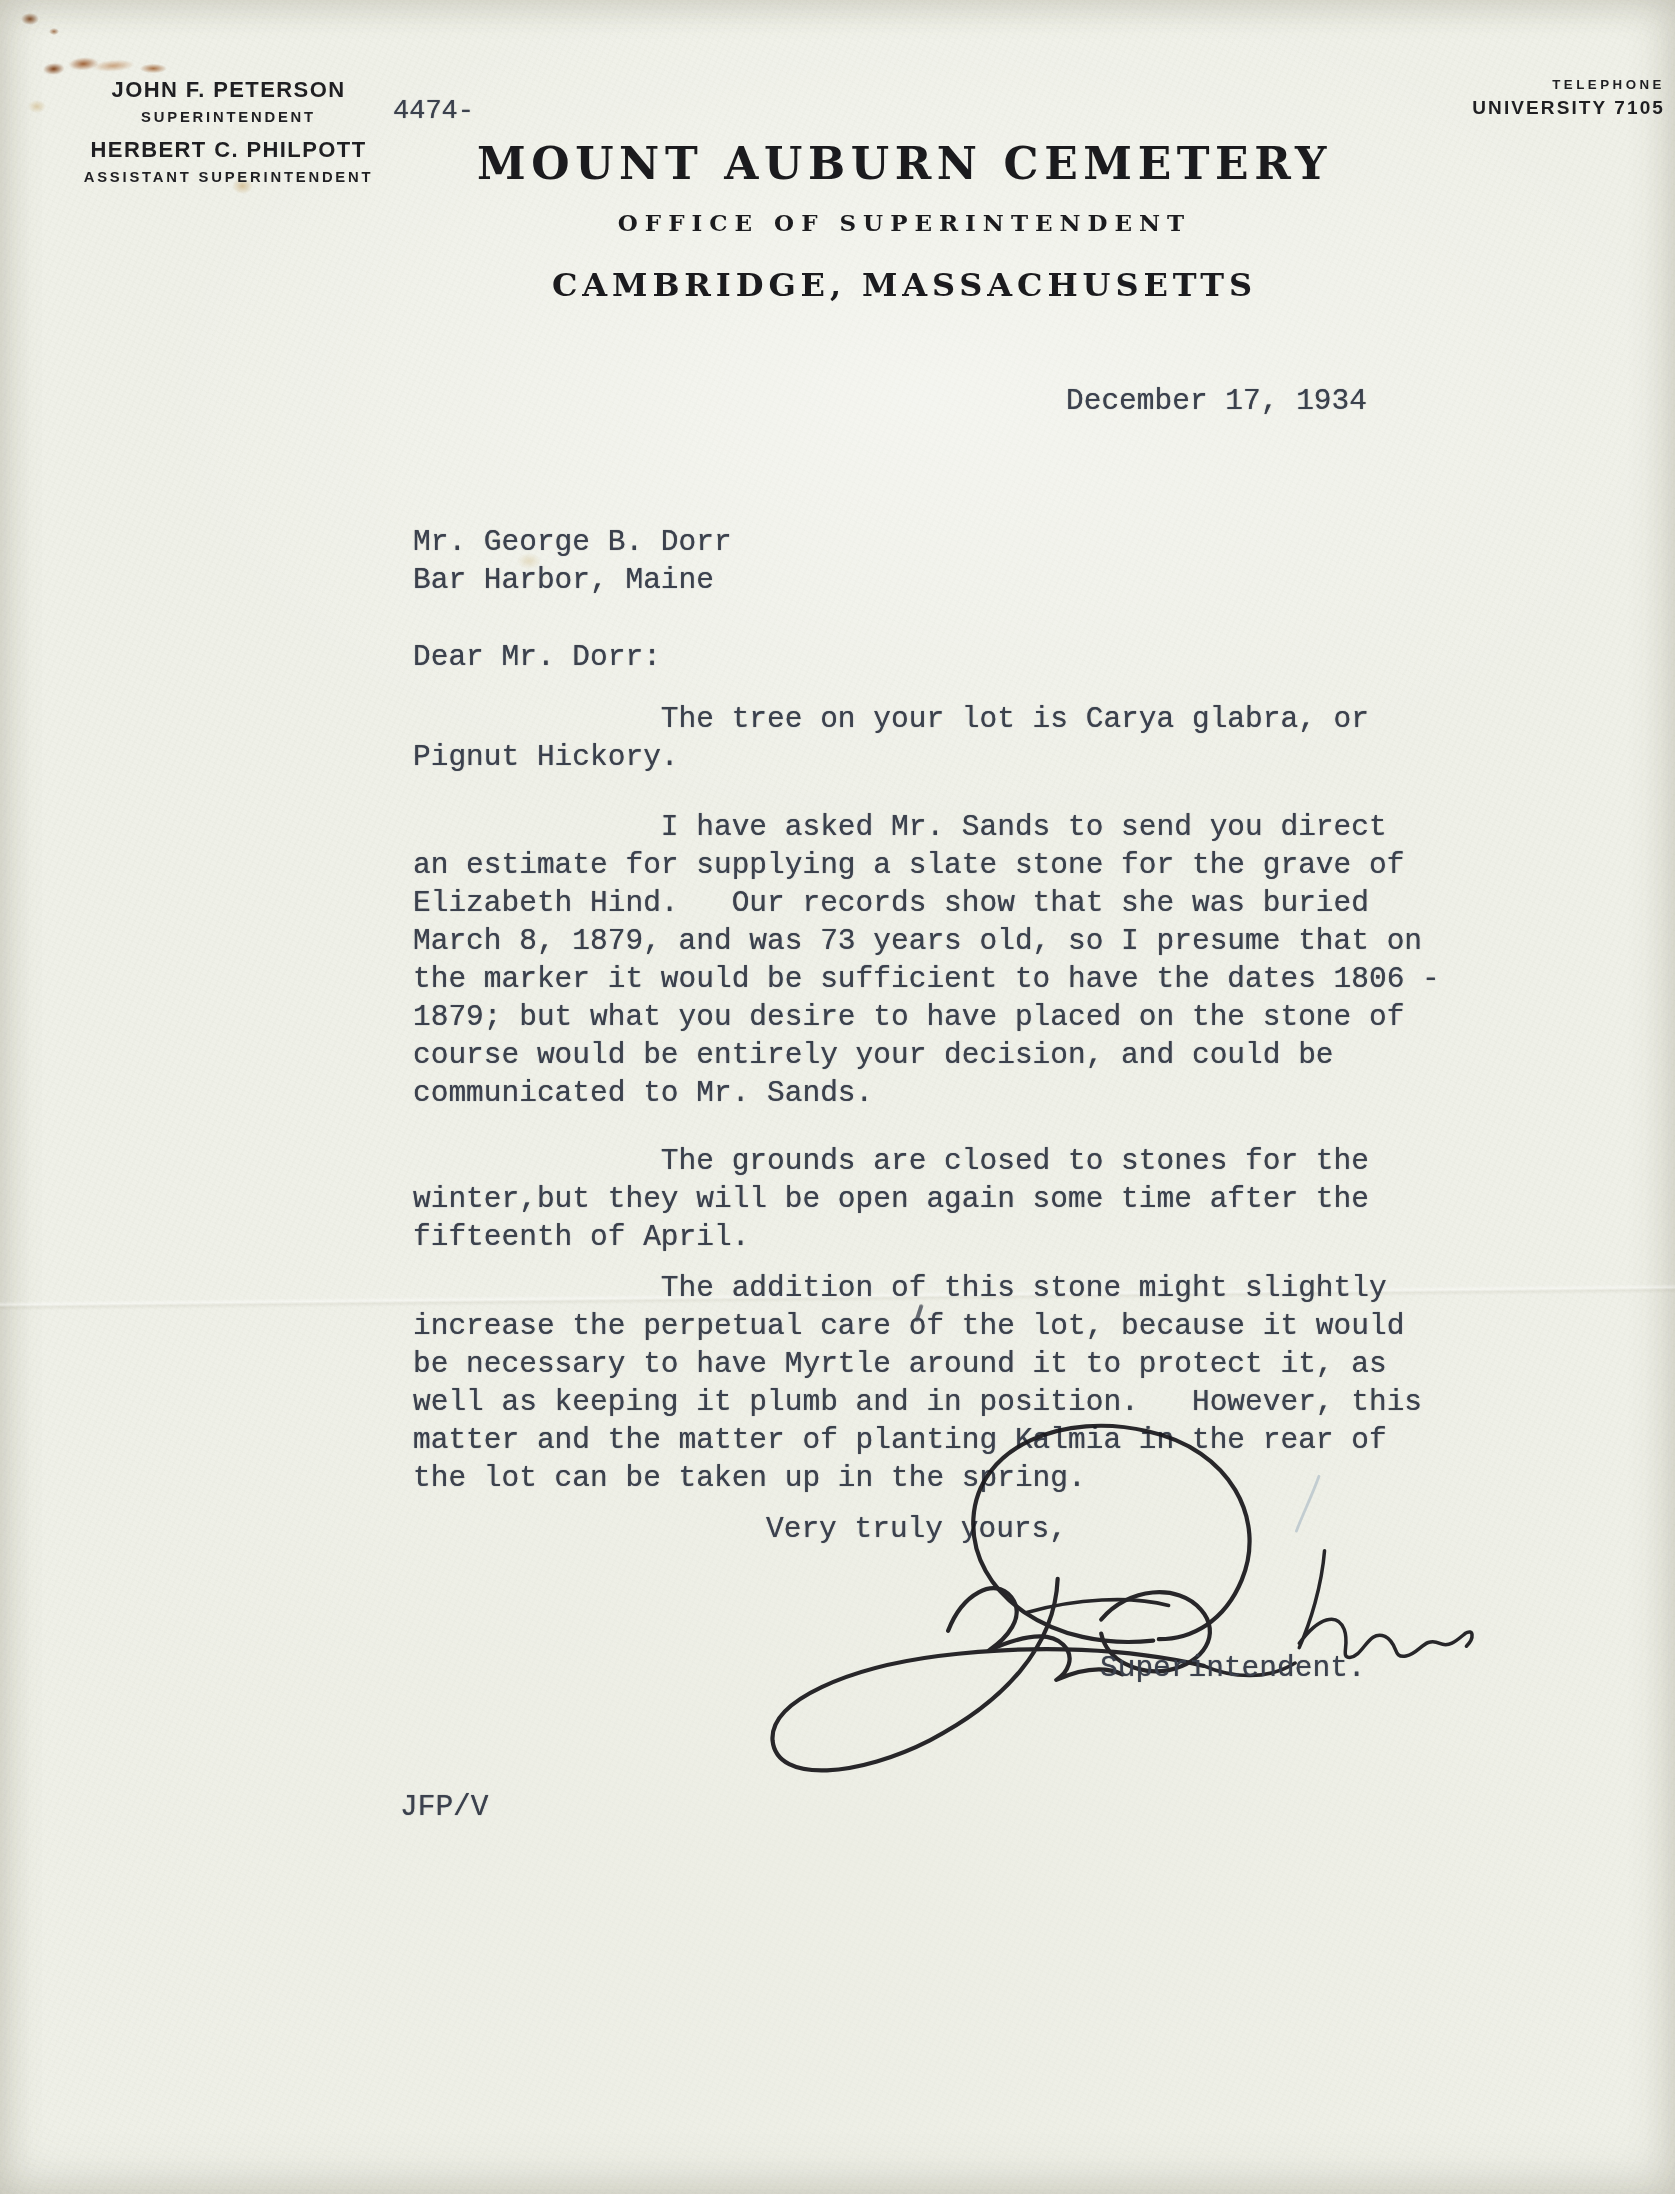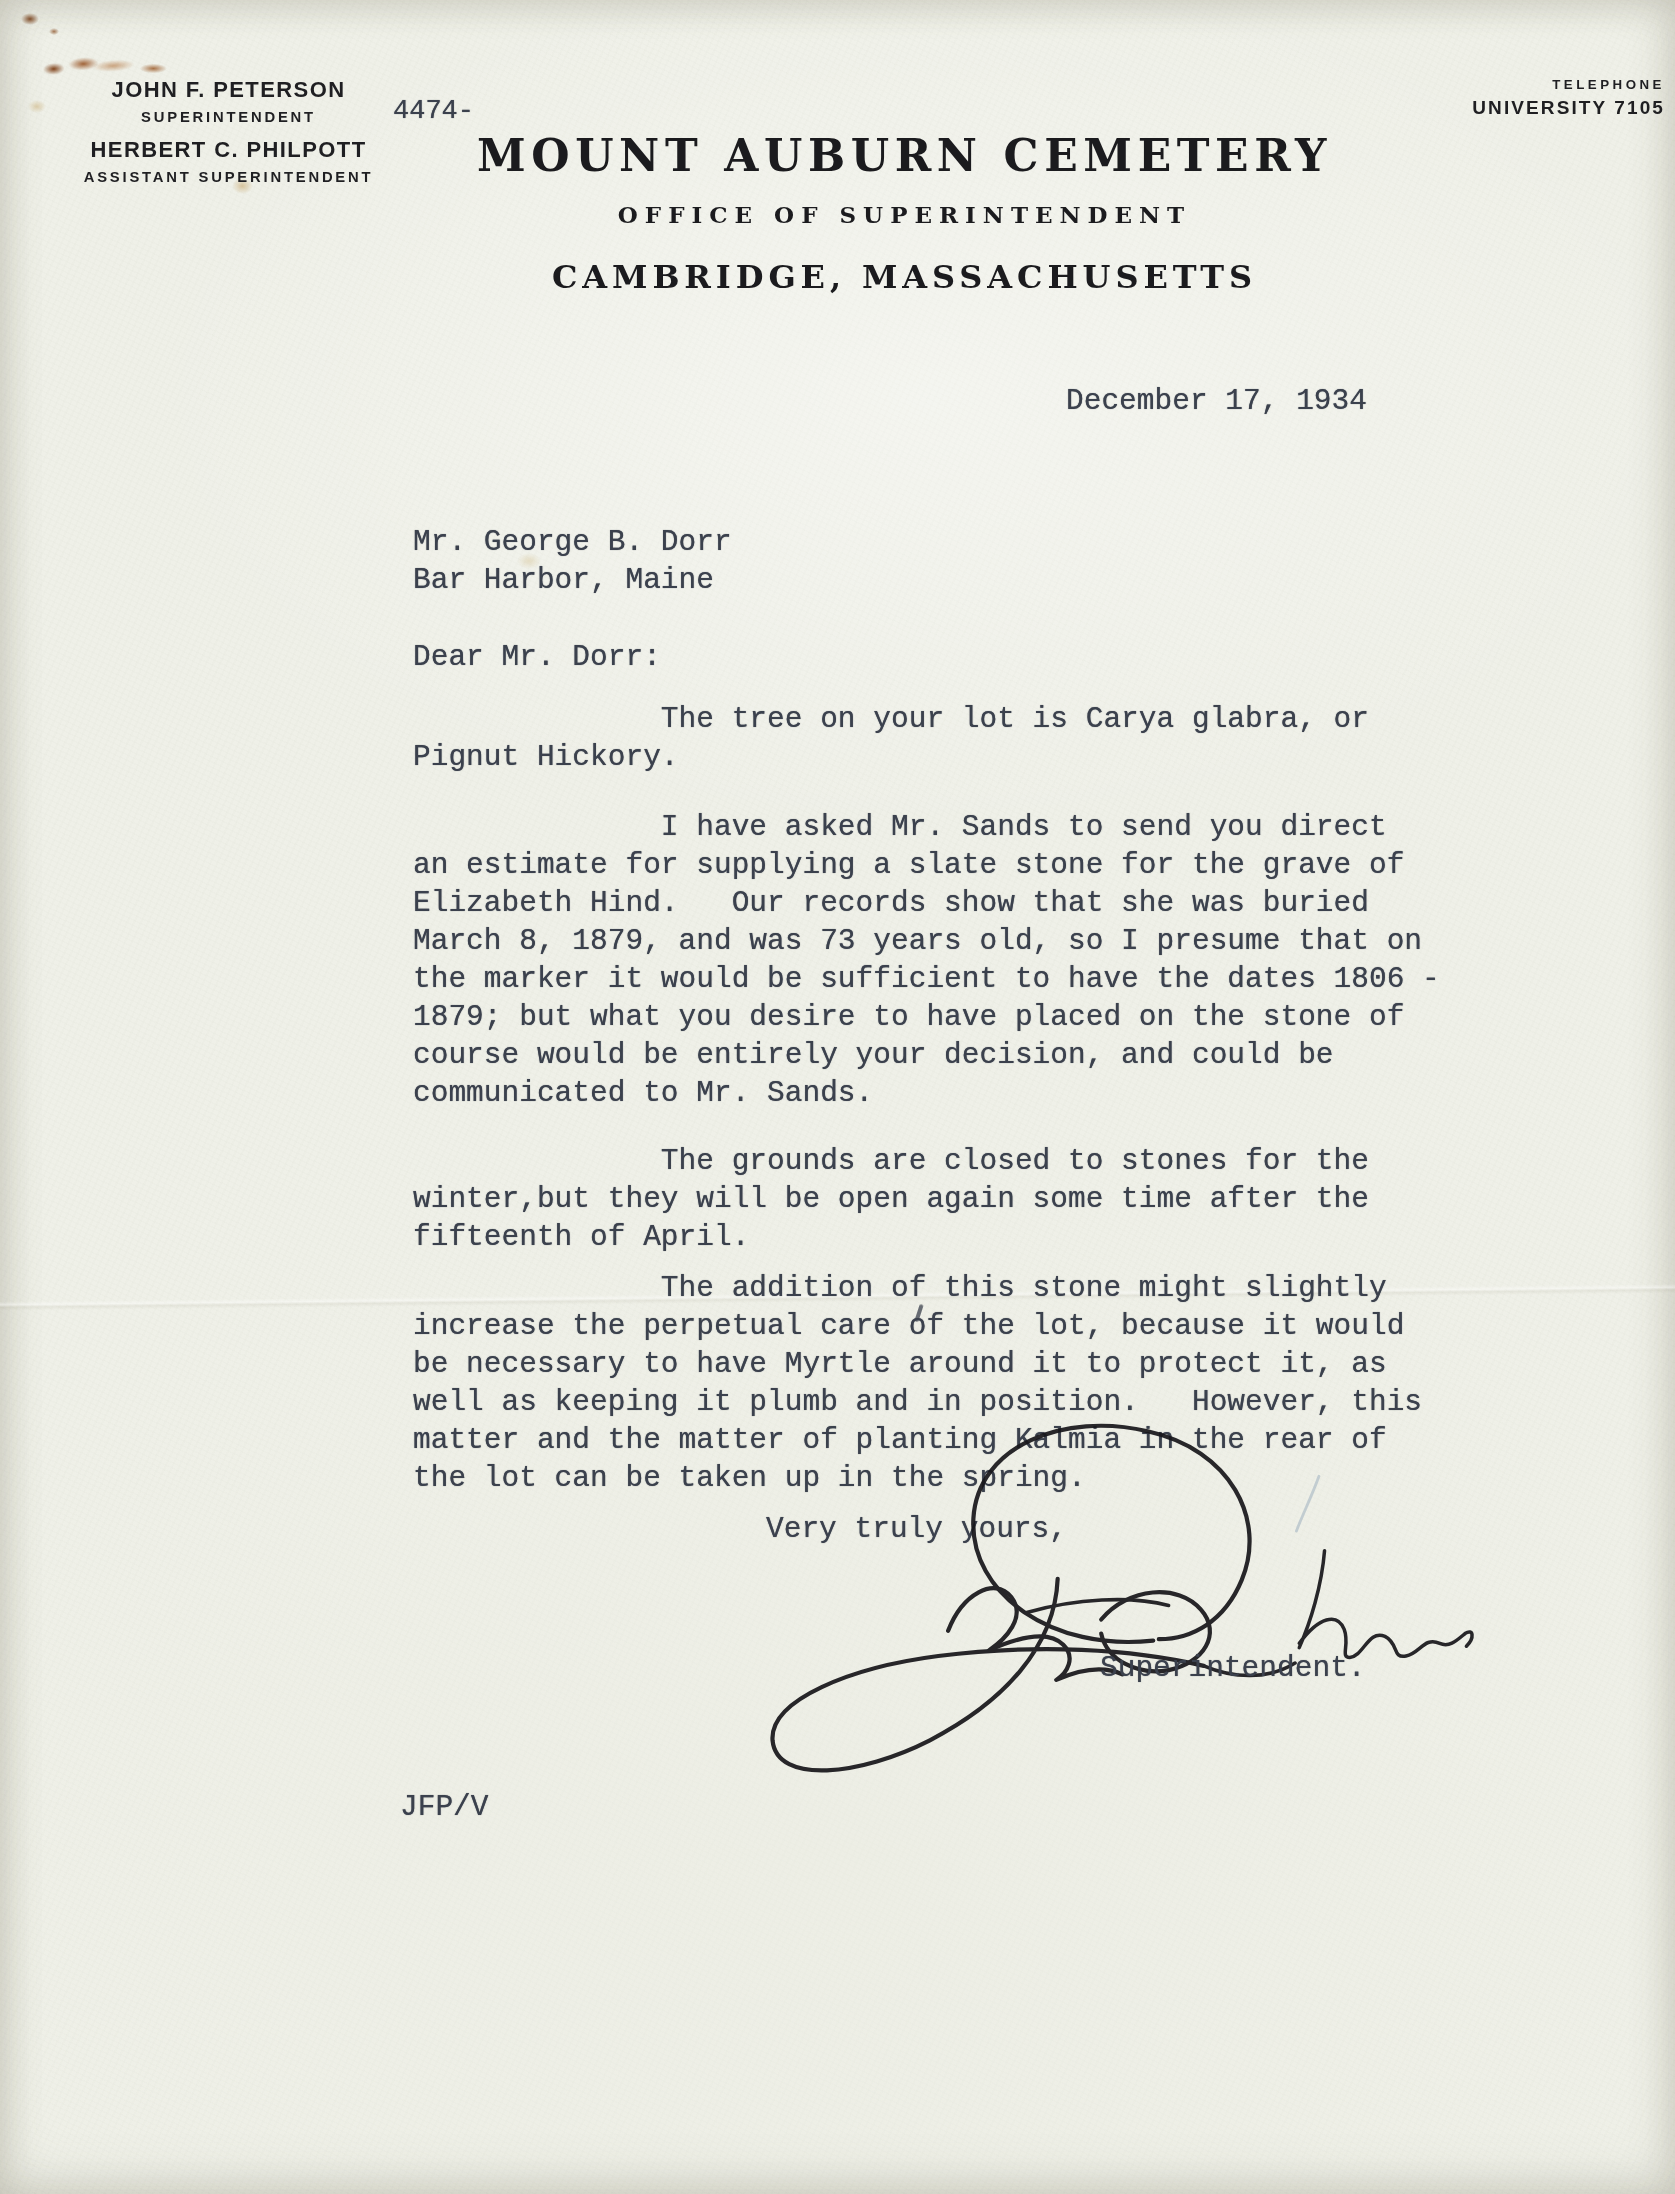--- a/index.html
+++ b/index.html
@@ -26,21 +26,21 @@
     white-space:pre;
     text-shadow:0 0 0.9px rgba(52,58,70,.85);
   }
   
   .lh-sans{font-family:"Liberation Sans","DejaVu Sans",sans-serif;font-weight:bold;color:#1f1f22;}
   .lh-serif{font-family:"DejaVu Serif","Liberation Serif",serif;font-weight:bold;color:#1b1b1e;}
   .lh-left{left:70px;top:77px;width:317px;text-align:center;}
   .lh-left .name{font-size:22px;letter-spacing:1.4px;line-height:25px;}
   .lh-left .title{font-size:14.8px;letter-spacing:2.8px;line-height:17px;margin-top:7px;}
   .lh-left .name.second{margin-top:11.2px;}
-  .lh-center{left:469px;top:130px;width:871px;text-align:center;}
+  .lh-center{left:469px;top:138px;width:871px;text-align:center;}
   .lh-center .org{font-size:44px;letter-spacing:5.6px;line-height:52px;}
   .lh-center .office{font-size:23px;letter-spacing:7px;line-height:29.5px;margin-top:18px;}
   .lh-center .loc{font-size:32px;letter-spacing:4.9px;line-height:38px;margin-top:28px;}
   .lh-right{left:1412px;top:76px;width:253px;text-align:right;}
   .lh-right .tel{font-size:13.3px;letter-spacing:3.5px;line-height:17px;}
   .lh-right .num{font-size:19px;letter-spacing:2.1px;line-height:22.5px;margin-top:4.2px;}
   
   .stain{border-radius:50%;filter:blur(0.7px);}
   .stain-streak{
     left:28px;top:56px;width:107px;height:19.7px;border-radius:9.8px;

